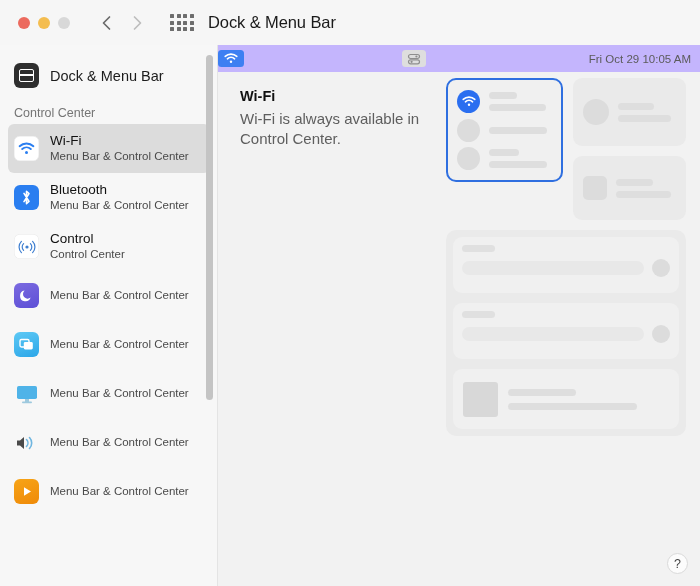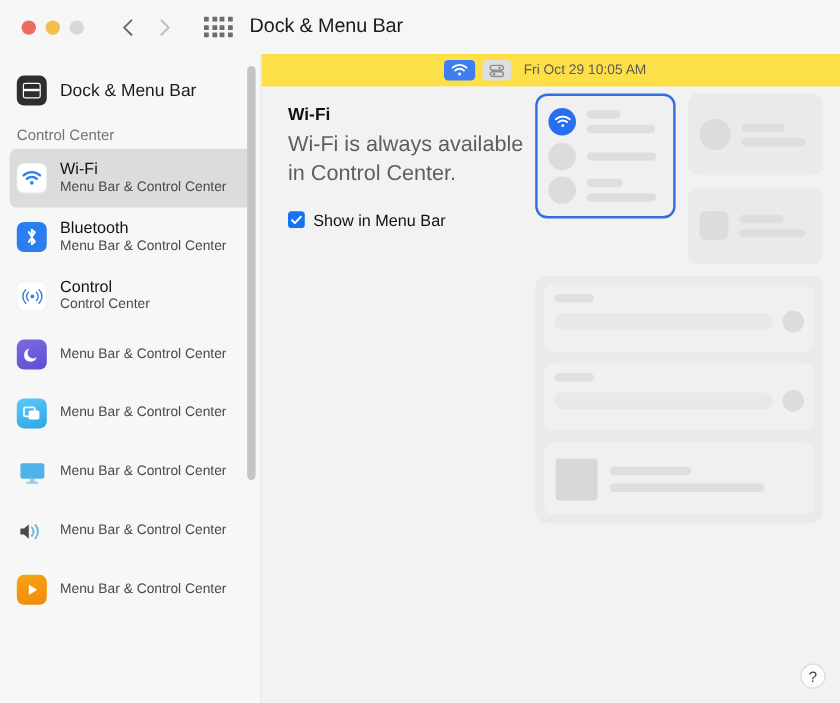--- a/index.html
+++ b/index.html
@@ -85,32 +85,32 @@
   }
   .sb-divider { position: absolute; top: 45px; left: 217px; width: 1px; height: 541px; background: #e4e4e4; }
 
   
   .main {
     position: absolute; top: 45px; left: 218px; width: 482px; height: 541px;
     background: #f2f2f2;
   }
   .mb-strip {
     position: absolute; top: 0; left: 0; width: 482px; height: 27px;
-    background: #fde047; display: flex; align-items: center; justify-content: center;
+    background: #c4b5fd; display: flex; align-items: center; justify-content: space-between;
     padding-right: 9px;
   }
   .mb-wifi { width: 26px; height: 17px; border-radius: 3.5px; background: #3d7ff2;
              display: flex; align-items: center; justify-content: center; }
   .mb-cc { width: 24px; height: 17px; border-radius: 3.5px; background: #dedede;
            display: flex; align-items: center; justify-content: center; margin-left: 6px; }
   .mb-date { margin-left: 10px; font-size: 11.5px; color: #5b5b5b; }
 
   .wifi-section { position: absolute; top: 43px; left: 22px; width: 210px; }
   .wifi-h { font-size: 14.5px; font-weight: bold; color: #111; }
-  .wifi-d { font-size: 18px; color: #5e5e5e; margin-top: 5px; line-height: 1.33; }
+  .wifi-d { font-size: 15px; color: #5e5e5e; margin-top: 5px; line-height: 1.33; }
   .chk-row { display: flex; align-items: center; margin-top: 19px; }
   .chk { width: 14px; height: 14px; border-radius: 3px; background: #1673f0; flex: none;
          display: flex; align-items: center; justify-content: center; }
   .chk-label { margin-left: 7px; font-size: 13.5px; color: #111; }
 
   
   .cc { position: absolute; top: 33px; left: 228px; width: 240px; }
   .cc-row { display: flex; gap: 10px; }
   .cc-col-left { width: 117px; }
   .cc-col-right { width: 113px; display: flex; flex-direction: column; gap: 10px; }
@@ -332,28 +332,20 @@
           <rect x="1.5" y="6.8" width="11" height="4" rx="2" fill="none" stroke="#8e8e8e" stroke-width="1.2"></rect>
           <circle cx="4.6" cy="8.8" r="1.1" fill="#8e8e8e"></circle>
         </svg>
       </span>
       <span class="mb-date">Fri Oct 29  10:05 AM</span>
     </div>
 
     <div class="wifi-section">
       <div class="wifi-h">Wi-Fi</div>
       <div class="wifi-d">Wi-Fi is always available in Control Center.</div>
-      <div class="chk-row">
-        <span class="chk">
-          <svg width="10" height="9" viewBox="0 0 10 9">
-              <path d="M1.4 4.6 L3.7 6.9 L8.6 1.7" fill="none" stroke="#ffffff" stroke-width="1.7" stroke-linecap="round" stroke-linejoin="round"></path>
-            </svg>
-        </span>
-        <span class="chk-label">Show in Menu Bar</span>
-      </div>
     </div>
 
     <div class="cc">
       <div class="cc-row">
 
         <div class="cc-col-left">
           <div class="card sel cc-main">
             <div class="cc-line">
               <span class="cc-dot wifi">
                 <svg width="14" height="11" viewBox="0 0 14 11">

